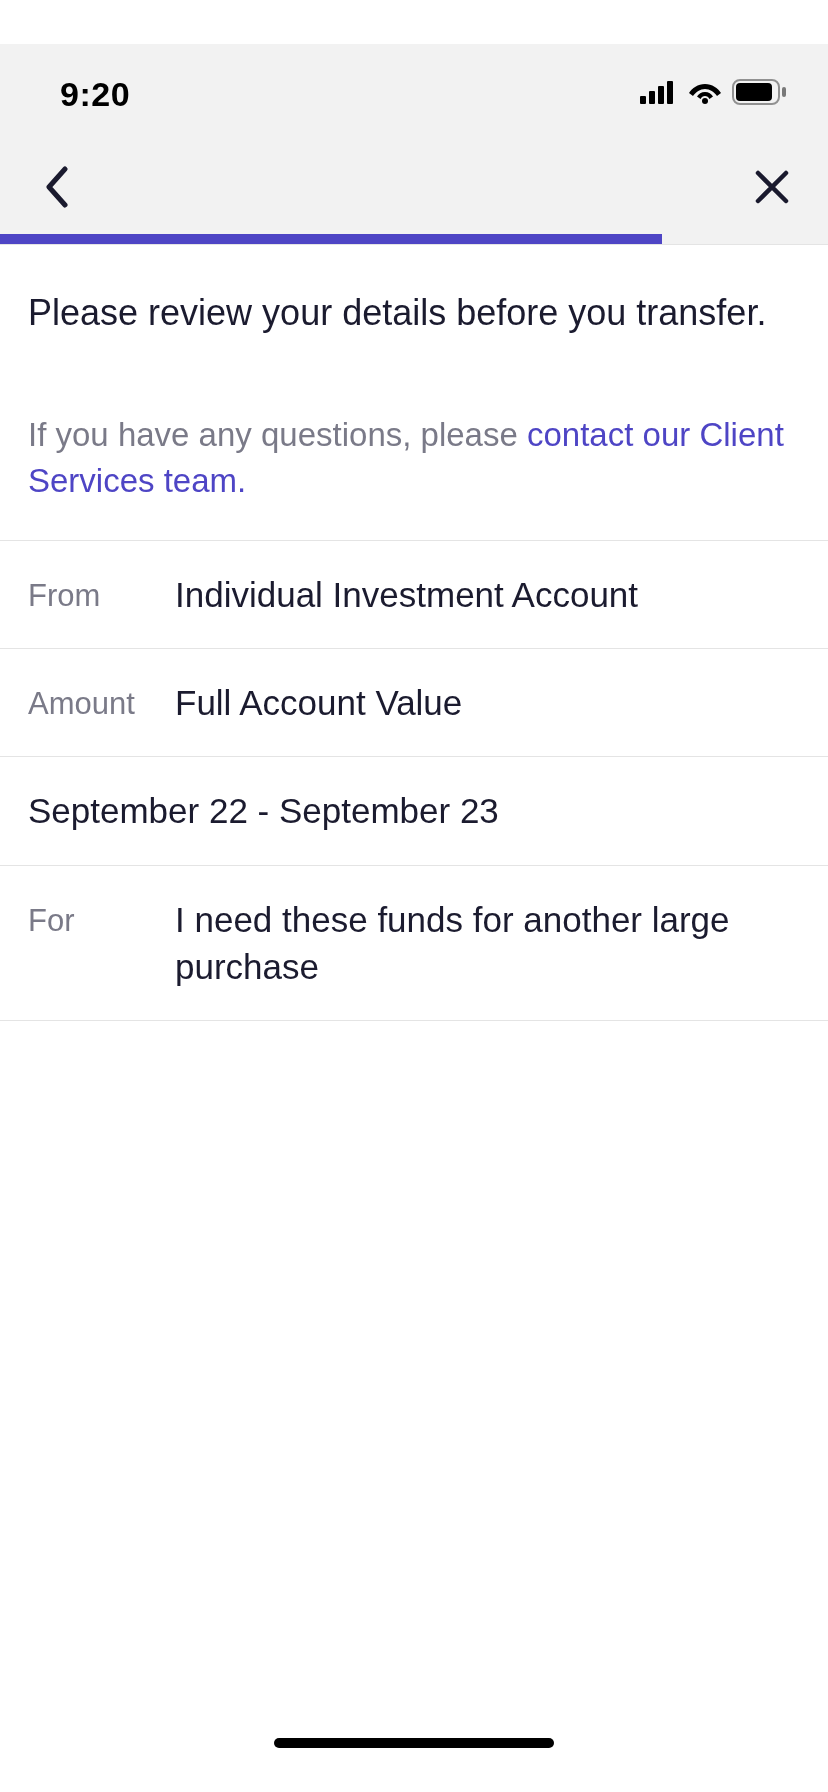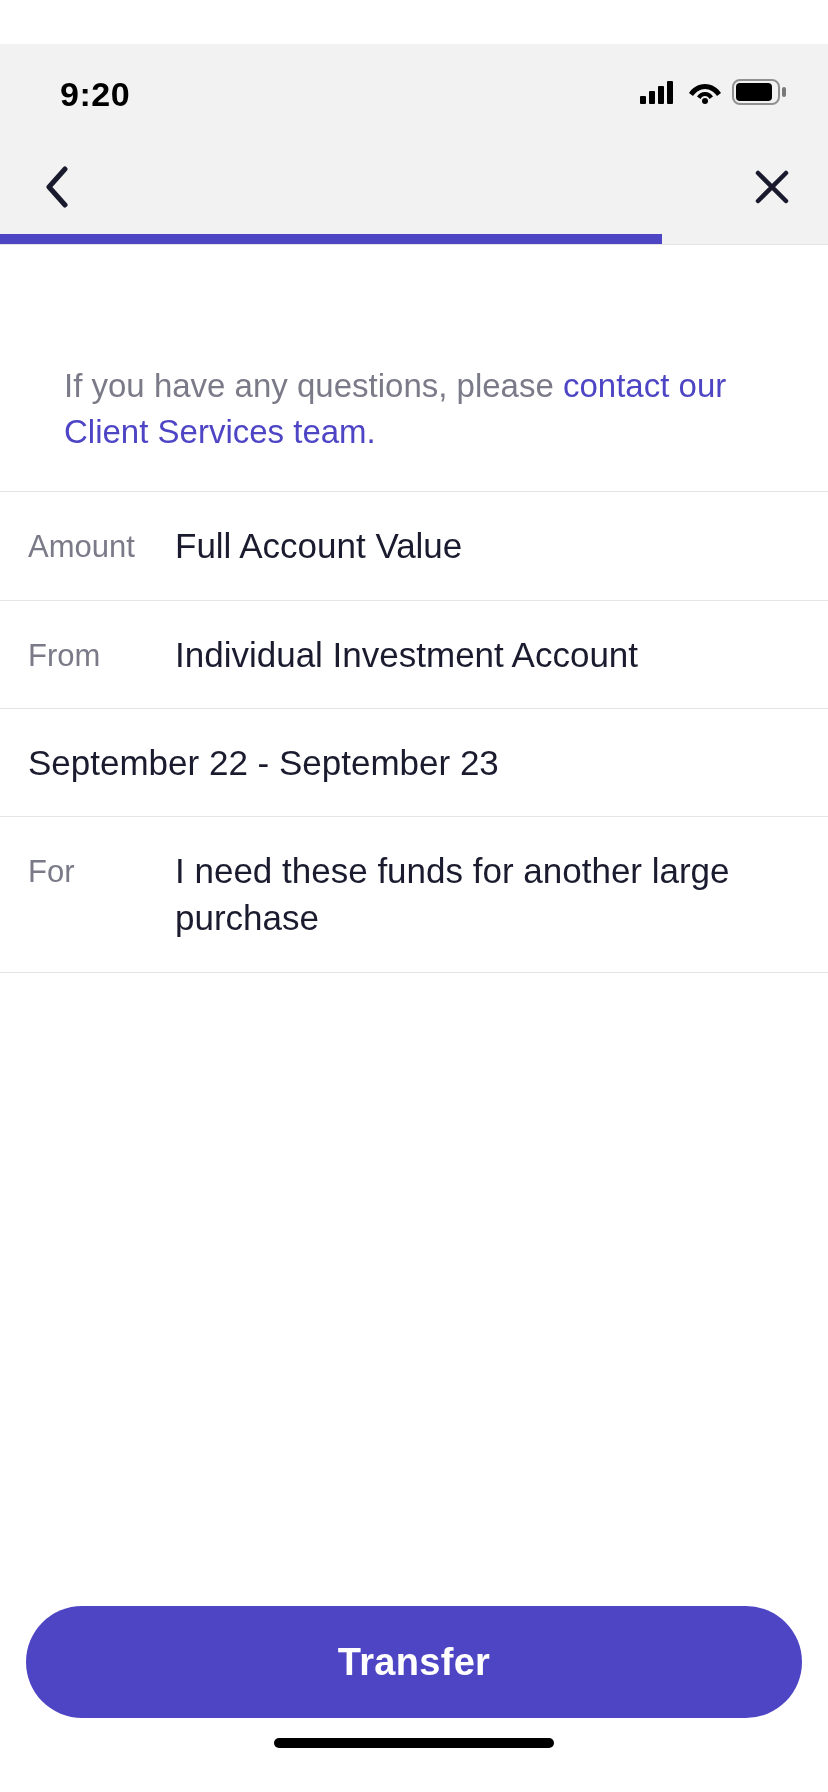--- a/index.html
+++ b/index.html
@@ -8,21 +8,21 @@
     .status-time { font-size: 34px; font-weight: 600; letter-spacing: 0.5px; color: #000; }
     .status-icons { display: flex; align-items: center; gap: 10px; }
     .nav-bar { height: 90px; background: #f2f2f2; display: flex; align-items: center; justify-content: space-between; padding: 0 34px; position: relative; }
     .nav-title { position: absolute; left: 0; right: 0; text-align: center; font-size: 36px; font-weight: 500; color: #2b2b3a; pointer-events: none; }
     .back-btn, .close-btn { width: 44px; height: 44px; display: flex; align-items: center; justify-content: center; color: #1a1a2e; cursor: pointer; }
     .progress-track { height: 10px; background: #f2f2f2; position: relative; }
     .progress-fill { height: 100%; background: #4e45c5; width: 80%; }
     .divider-line { height: 1px; background: #e4e4e4; }
     .intro { padding: 44px 28px 36px 28px; }
     .intro-heading { font-size: 36px; font-weight: 400; color: #1b1b2f; line-height: 1.35; }
-    .intro-sub { margin-top: 74px; font-size: 33px; color: #7a7a88; line-height: 1.4; margin-left: 36px; }
+    .intro-sub { margin-top: 74px; font-size: 33px; color: #7a7a88; line-height: 1.4; }
     .intro-sub .link { color: #4e45c5; }
     .details { border-top: 1px solid #e4e4e4; }
     .row { display: flex; padding: 30px 28px 30px 28px; border-bottom: 1px solid #e4e4e4; align-items: flex-start; }
     .row-label { width: 147px; flex-shrink: 0; font-size: 31px; color: #7a7a88; line-height: 1.35; padding-top: 4px; }
     .row-value { font-size: 35px; color: #1b1b2f; line-height: 1.35; flex: 1; }
     .redacted { display: inline-block; width: 365px; height: 42px; background: #ededed; border-radius: 2px; }
     .footer { position: absolute; bottom: 0; left: 0; right: 0; padding: 0 26px 44px 26px; }
     .transfer-btn { width: 100%; height: 112px; background: #4e45c5; border: none; border-radius: 56px; color: #fff; font-size: 38px; font-weight: 600; letter-spacing: 0.3px; cursor: pointer; }
     .home-indicator { width: 280px; height: 10px; background: #000; border-radius: 5px; margin: 20px auto 0 auto; }
   </style>
@@ -73,39 +73,39 @@
     </span>
   </div>
 </div>
 
 <div class="progress-track">
   <div class="progress-fill" style="width: 80%;"></div>
 </div>
 <div class="divider-line"></div>
 
 <div class="intro">
+  <div class="intro-heading">Please review your details before you transfer.</div>
   <div class="intro-sub">
     <span>If you have any questions, please </span><span class="link">contact our Client Services team.</span>
   </div>
 </div>
 
 <div class="details">
   <div class="row">
+    <div class="row-label">From</div>
+    <div class="row-value">Individual Investment Account</div>
+  </div>
+  <div class="row">
     <div class="row-label">Amount</div>
     <div class="row-value">Full Account Value</div>
-  </div>
-  <div class="row">
-    <div class="row-label">From</div>
-    <div class="row-value">Individual Investment Account</div>
   </div>
   <div class="row">
     <div class="row-value">September 22 - September 23</div>
   </div>
   <div class="row">
     <div class="row-label">For</div>
     <div class="row-value">I need these funds for another large purchase</div>
   </div>
 </div>
 
 <div class="footer">
-  <button class="transfer-btn">Transfer</button>
   <div class="home-indicator"></div>
 </div>
 
 </body></html>

